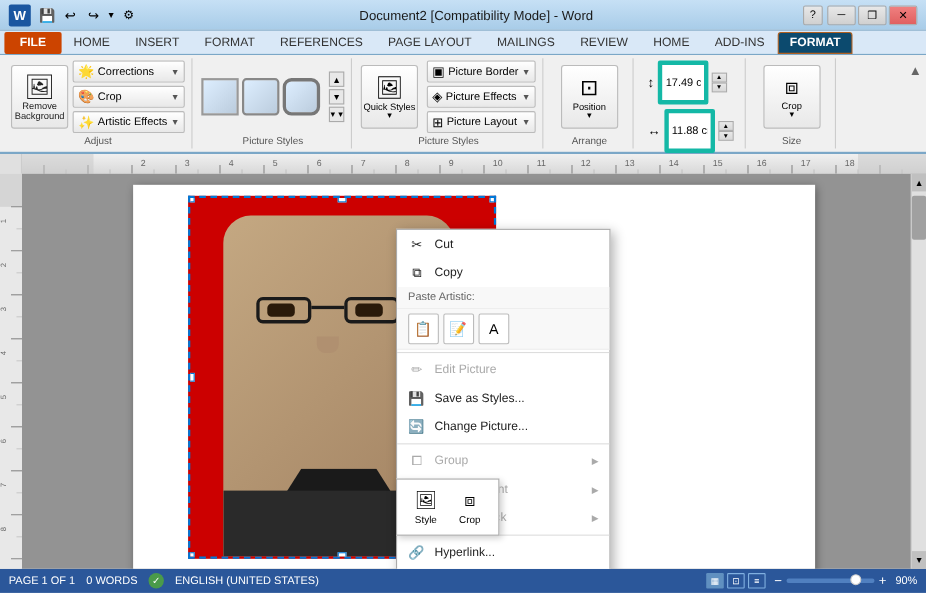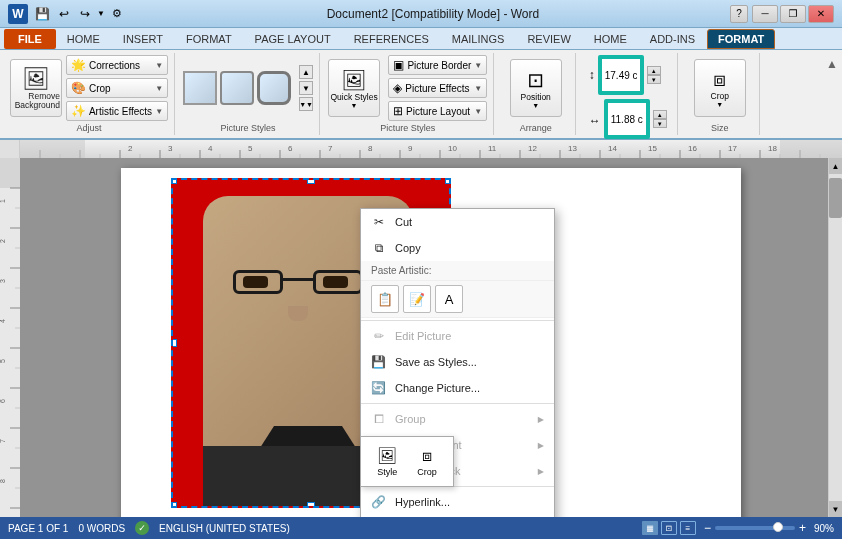--- a/index.html
+++ b/index.html
@@ -447,36 +447,36 @@
     <div class="title-bar-btn">❐</div>
     <div class="title-bar-btn close">✕</div>
   </div>
 </div>
 
 <div class="ribbon-tabs">
   <div class="file-tab">FILE</div>
   <div class="ribbon-tab">HOME</div>
   <div class="ribbon-tab">INSERT</div>
   <div class="ribbon-tab">FORMAT</div>
+  <div class="ribbon-tab">REFERENCES</div>
   <div class="ribbon-tab">PAGE LAYOUT</div>
-  <div class="ribbon-tab">REFERENCES</div>
   <div class="ribbon-tab">MAILINGS</div>
   <div class="ribbon-tab">REVIEW</div>
   <div class="ribbon-tab">HOME</div>
   <div class="ribbon-tab">ADD-INS</div>
   <div class="ribbon-tab format-tab">FORMAT</div>
 </div>
 
 <div class="ribbon">
 
   <div class="ribbon-group adjust-group">
     <div class="ribbon-group-content">
       <div class="remove-bg-btn">
         <div style="font-size:22px;">🖼</div>
-        <div style="font-size:8.5px;line-height:1.1;text-align:right;word-break:break-word;max-width:48px;">Remove Background</div>
+        <div style="font-size:8.5px;line-height:1.1;text-align:center;word-break:break-word;max-width:48px;">Remove Background</div>
       </div>
       <div style="display:flex;flex-direction:column;gap:3px;">
         <div class="small-ribbon-btn">
           <span class="icon">🌟</span>
           <span>Corrections</span>
           <span class="dropdown-arrow">▼</span>
         </div>
         <div class="small-ribbon-btn">
           <span class="icon">🎨</span>
           <span>Crop</span>

